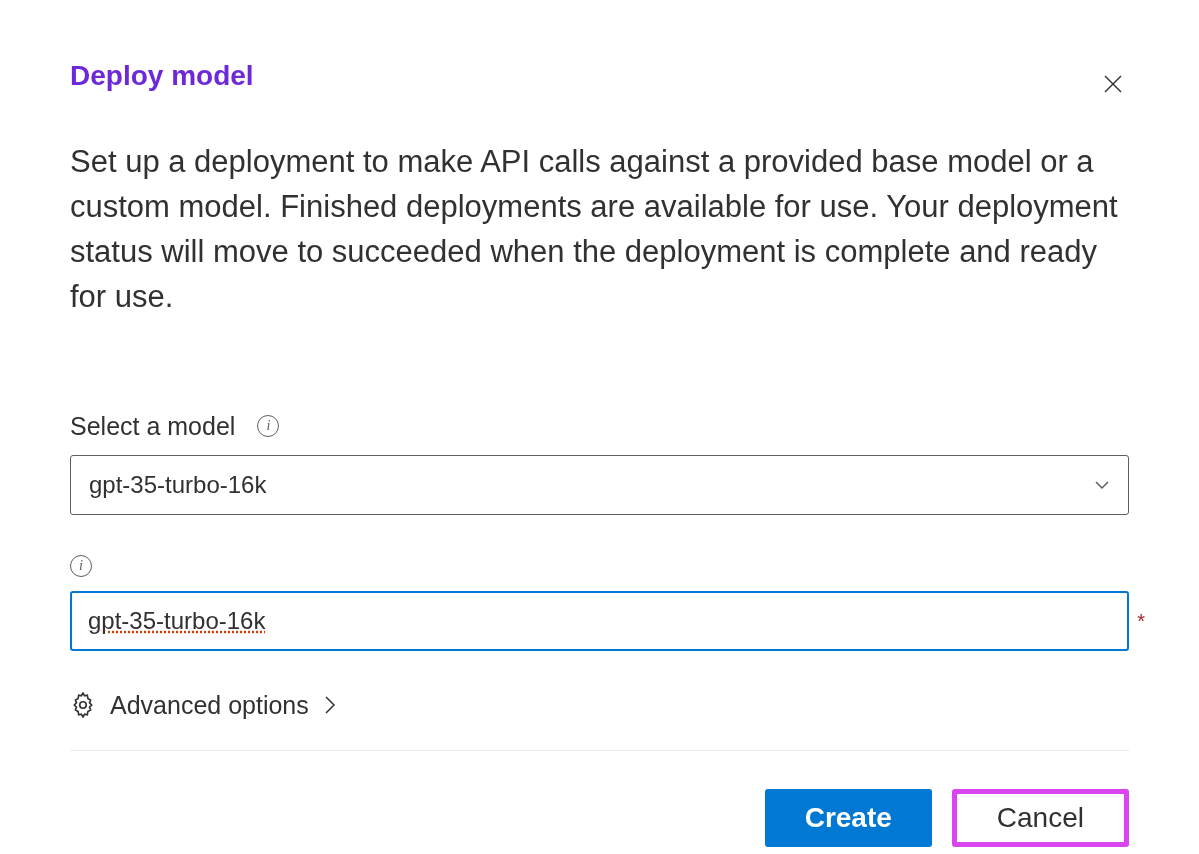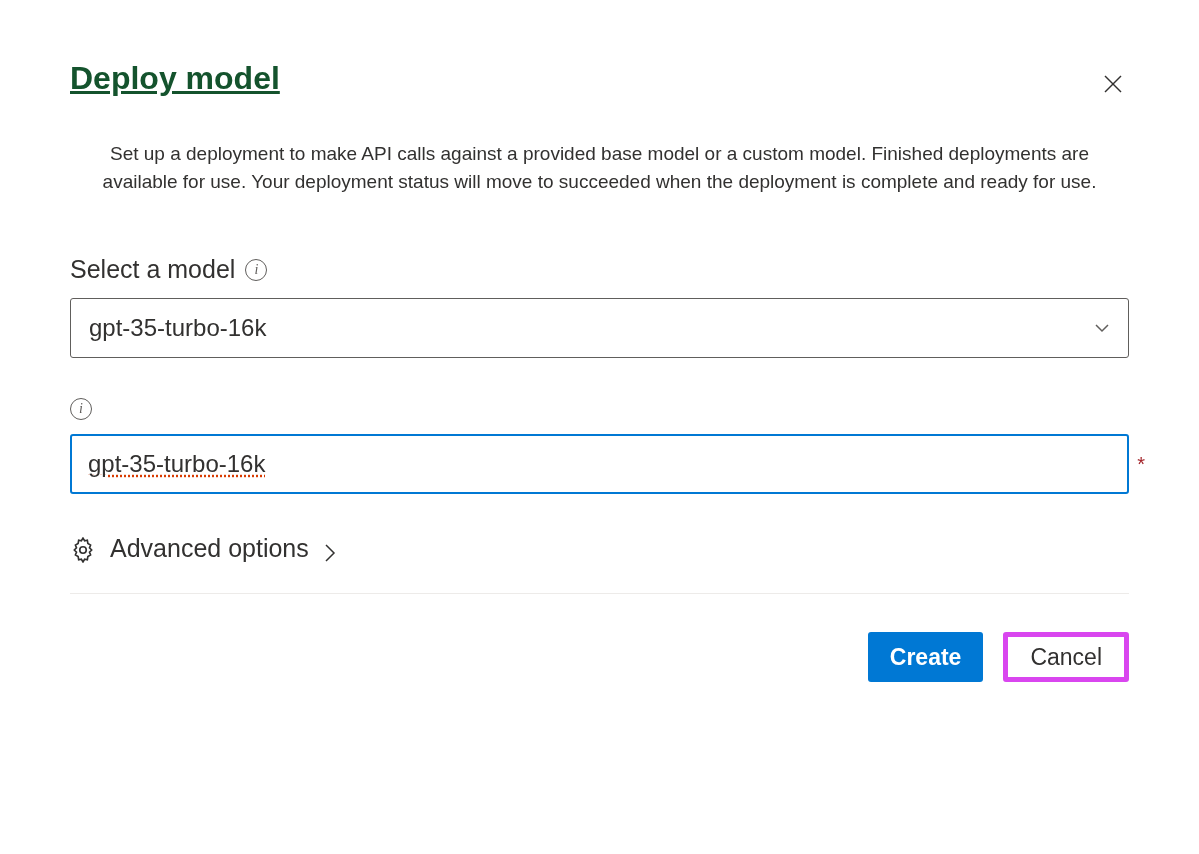--- a/index.html
+++ b/index.html
@@ -15,55 +15,53 @@
       width: 1199px;
       height: 854px;
     }
     .dialog-header {
       display: flex;
       justify-content: space-between;
       align-items: flex-start;
       margin-bottom: 40px;
     }
     .dialog-title {
-      font-size: 32px;
+      font-size: 28px;
       font-weight: 600;
-      color: #14532d;
-      text-decoration: underline;
+      color: #6d28d9;
     }
     .close-button {
       width: 32px;
       height: 32px;
       display: flex;
       align-items: center;
       justify-content: center;
       cursor: pointer;
       background: transparent;
       border: none;
       color: #323130;
       margin-top: 8px;
     }
     .close-button svg {
       width: 24px;
       height: 24px;
     }
     .dialog-description {
-      font-size: 19px;
+      font-size: 31px;
       line-height: 1.45;
       color: #323130;
-      margin-bottom: 60px;
-      text-align: center;
+      margin-bottom: 92px;
     }
     .field-group {
       margin-bottom: 40px;
     }
     .field-label-row {
       display: flex;
       align-items: center;
-      gap: 10px;
+      gap: 22px;
       margin-bottom: 14px;
     }
     .field-label {
       font-size: 25px;
       color: #323130;
     }
     .info-icon {
       width: 22px;
       height: 22px;
       border: 1.5px solid #605e5c;
@@ -122,21 +120,21 @@
     .required-asterisk {
       position: absolute;
       right: -16px;
       top: 50%;
       transform: translateY(-50%);
       color: #a4262c;
       font-size: 20px;
     }
     .advanced-options {
       display: flex;
-      align-items: flex-end;
+      align-items: center;
       gap: 14px;
       cursor: pointer;
       margin-top: 30px;
       padding-bottom: 30px;
     }
     .gear-icon {
       width: 26px;
       height: 26px;
     }
     .advanced-label {
@@ -152,23 +150,23 @@
       border-top: 1px solid #edebe9;
       margin: 0;
     }
     .button-row {
       display: flex;
       justify-content: flex-end;
       gap: 20px;
       margin-top: 38px;
     }
     .btn {
-      height: 50px;
-      padding: 0 22px;
-      font-size: 23px;
+      height: 58px;
+      padding: 0 40px;
+      font-size: 28px;
       border-radius: 3px;
       cursor: pointer;
       font-family: inherit;
     }
     .btn-primary {
       background: #0078d4;
       color: #ffffff;
       border: none;
       font-weight: 600;
     }

